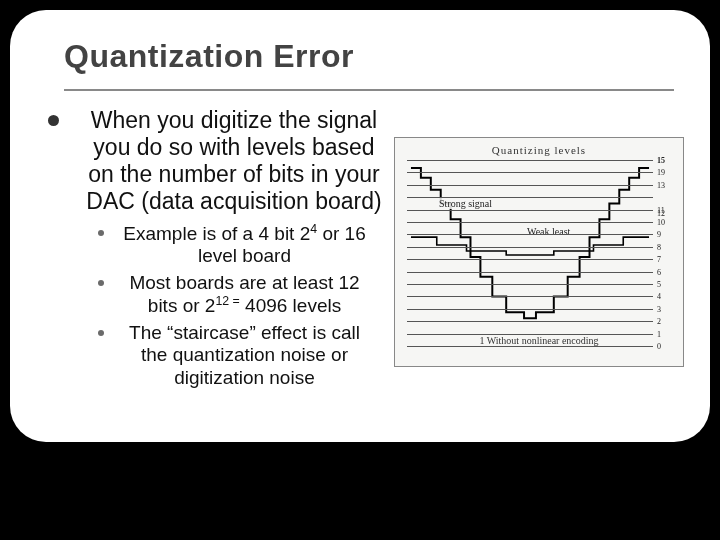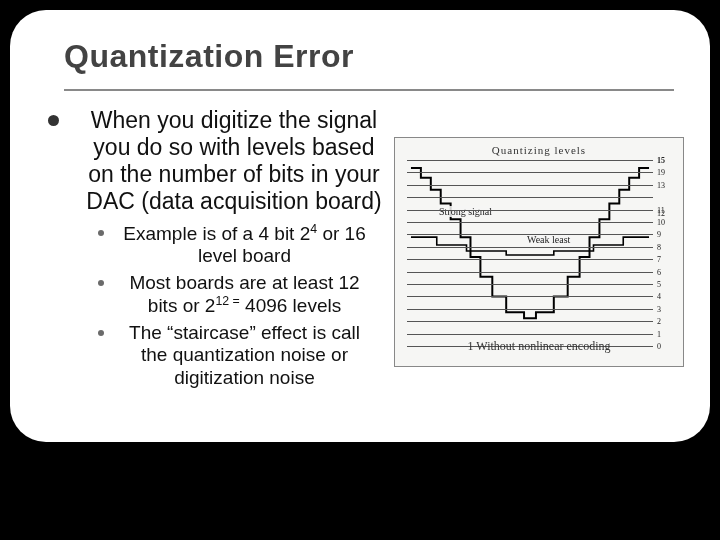--- a/index.html
+++ b/index.html
@@ -141,34 +141,33 @@
     position: absolute;
     right: 4px;
     font-size: 8px;
     color: #222;
     transform: translateY(-50%);
     width: 22px;
     text-align: left;
   }
   .fig-caption {
     position: absolute;
-    bottom: 12px;
+    bottom: 20px;
     left: 0;
     width: 100%;
     text-align: center;
-    font-size: 12px;
+    font-size: 10px;
     color: #333;
   }
   .ann {
     position: absolute;
     font-size: 10px;
     color: #222;
     background: rgba(246,246,244,0.85);
     padding: 0 2px;
-    margin-top: 8px;
   }
 </style>
 </head>
 <body>
 
 <div class="slide">
   <h1 class="title">Quantization Error</h1>
   <hr class="title-rule">
 
   <div class="columns">

